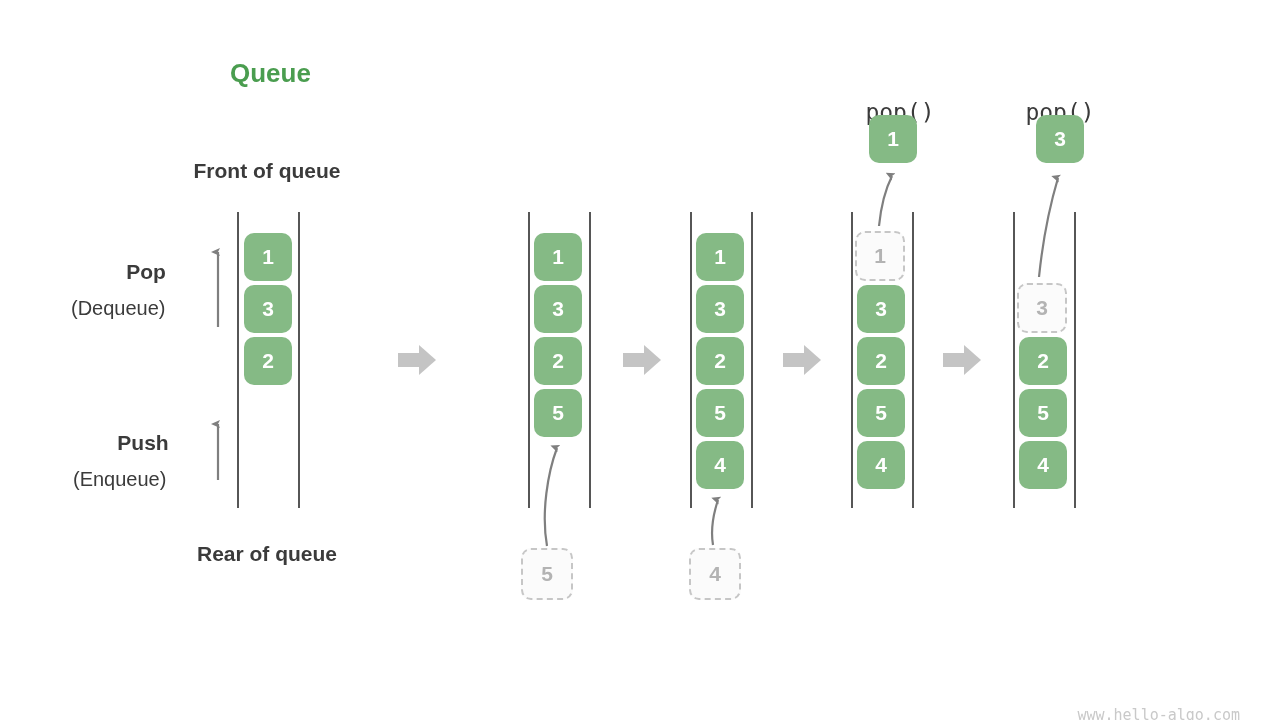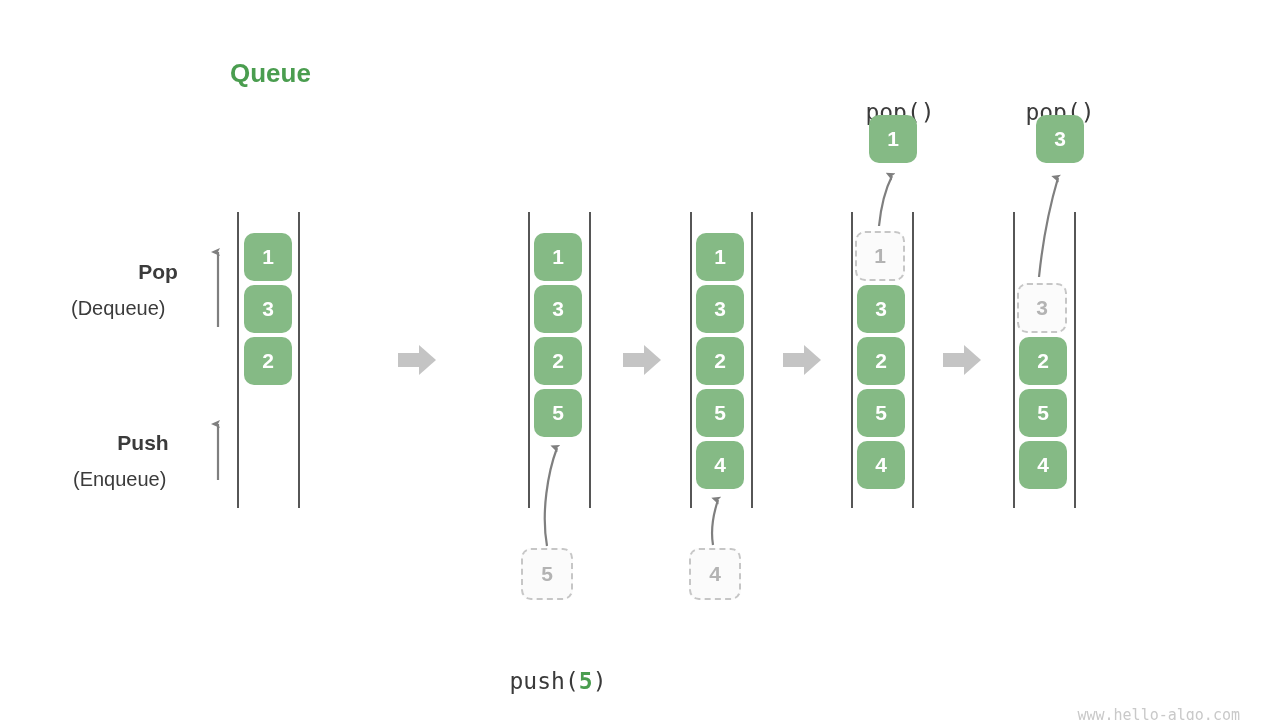--- a/index.html
+++ b/index.html
@@ -30,30 +30,31 @@
   .watermark{font-family:"DejaVu Sans Mono","Liberation Mono",monospace;font-size:15px;color:#c9c9c9;margin-top:27px;}
   svg.arrows{position:absolute;left:0;top:0;pointer-events:none;}
 </style>
 </head>
 <body>
 
 <div id="canvas">
 
   <div class="abs title" style="left:230px;top:58px;">Queue</div>
 
+  <div class="abs lbl" style="left:167px;top:159px;width:200px;">Front of queue</div>
+  <div class="abs lbl" style="left:167px;top:542px;width:200px;">Rear of queue</div>
 
-  <div class="abs lbl" style="left:108px;top:260px;width:100px;">Pop</div>
+  <div class="abs lbl" style="left:96px;top:260px;width:100px;">Pop</div>
   <div class="abs lbl-sub" style="left:71px;top:297px;width:140px;">(Dequeue)</div>
   <div class="abs lbl" style="left:93px;top:431px;width:100px;">Push</div>
   <div class="abs lbl-sub" style="left:73px;top:468px;width:140px;">(Enqueue)</div>
 
   <div class="abs mono" style="left:830px;top:62px;width:140px;">pop()</div>
   <div class="abs mono" style="left:990px;top:62px;width:140px;">pop()</div>
 
-  <div class="abs mono" style="left:478px;top:631px;width:160px;"><span>push(</span><span class="arg">5</span><span>)</span></div>
 
   <div class="vline" style="left:237px;"></div>
   <div class="vline" style="left:298px;"></div>
   <div class="vline" style="left:528px;"></div>
   <div class="vline" style="left:589px;"></div>
   <div class="vline" style="left:690px;"></div>
   <div class="vline" style="left:751px;"></div>
   <div class="vline" style="left:851px;"></div>
   <div class="vline" style="left:912px;"></div>
   <div class="vline" style="left:1013px;"></div>

